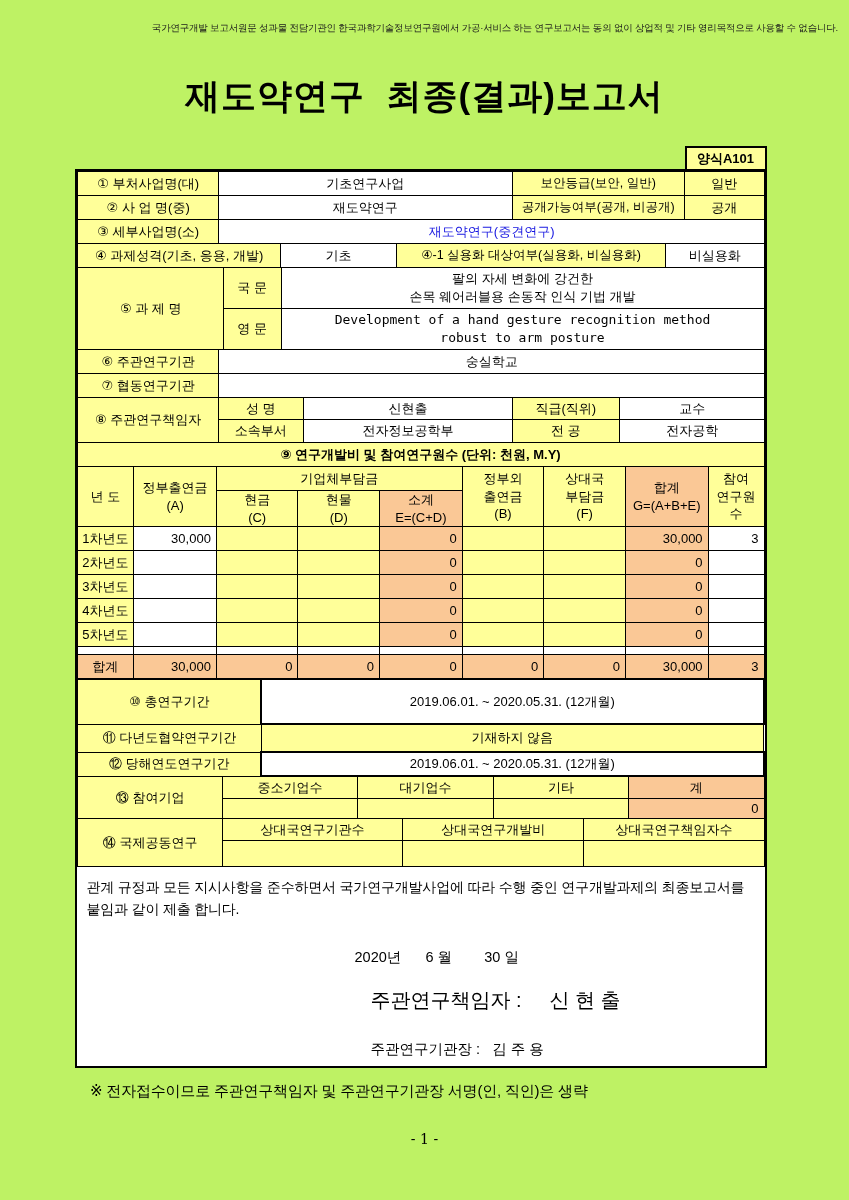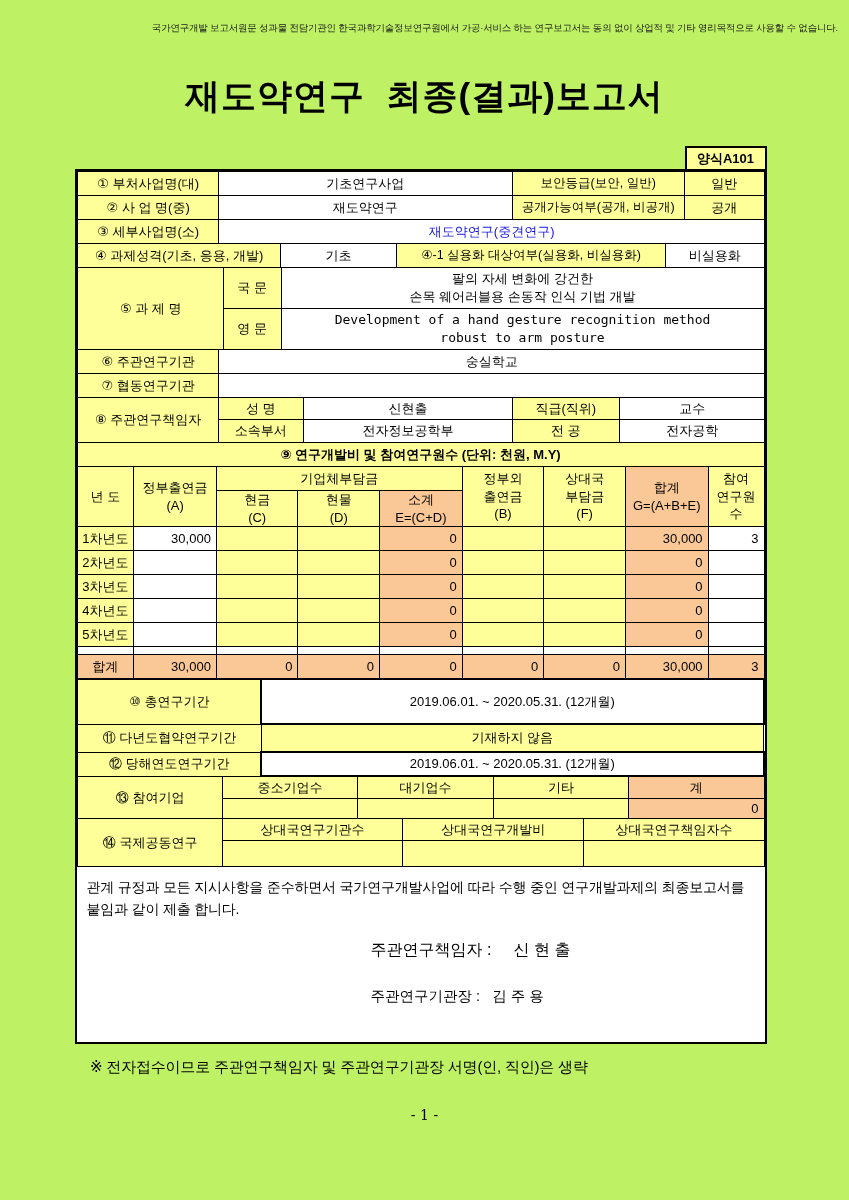--- a/index.html
+++ b/index.html
@@ -65,24 +65,24 @@
   .h23{height:23px;}
   .h20{height:20px;}
   .h26{height:26px;}
   .h28{height:28px;}
   .h36{height:24px;}
   .h45{height:45px;}
   .h60{height:60px;}
   .spacer td{height:8px;padding:0;}
   .sec9{font-weight:bold;}
 
-  .decl{border-top:1px solid var(--line);height:176px;padding:10px 12px 0 10px;margin-top:-1px;}
+  .decl{border-top:1px solid var(--line);height:200px;padding:10px 12px 0 10px;margin-top:-1px;}
   .decl-text{font-size:14px;line-height:1.55;letter-spacing:-0.2px;}
   .decl-date{margin:28px 0 0 268px;font-size:14.5px;white-space:pre;}
-  .decl-sign1{margin:20px 0 0 284px;font-size:16px;white-space:pre;}
+  .decl-sign1{margin:20px 0 0 284px;font-size:20px;white-space:pre;}
   .decl-sign2{margin:26px 0 0 284px;font-size:14.5px;white-space:pre;}
 
   .foot-note{margin:14px 0 0 90px;font-size:15px;letter-spacing:-0.2px;}
   .page-no{margin-top:30px;text-align:center;font-size:14px;font-family:"DejaVu Serif","Liberation Serif",serif;}
 </style>
 </head>
 <body>
 
 <div class="page">
 
@@ -400,20 +400,21 @@
         <tr>
           <td class="y h26"></td>
           <td class="y h26"></td>
           <td class="y h26"></td>
         </tr>
       </tbody>
         </table>
 
       <div class="decl">
         <div class="decl-text">관계 규정과 모든 지시사항을 준수하면서 국가연구개발사업에 따라 수행 중인 연구개발과제의 최종보고서를 붙임과 같이 제출 합니다.</div>
+        <div class="decl-date">2020년      6 월        30 일</div>
         <div class="decl-sign1">주관연구책임자 :     신 현 출</div>
         <div class="decl-sign2">주관연구기관장 :   김 주 용</div>
       </div>
 
     </div>
   </div>
 
   <div class="foot-note">※ 전자접수이므로 주관연구책임자 및 주관연구기관장 서명(인, 직인)은 생략</div>
   <div class="page-no">- 1 -</div>
 

